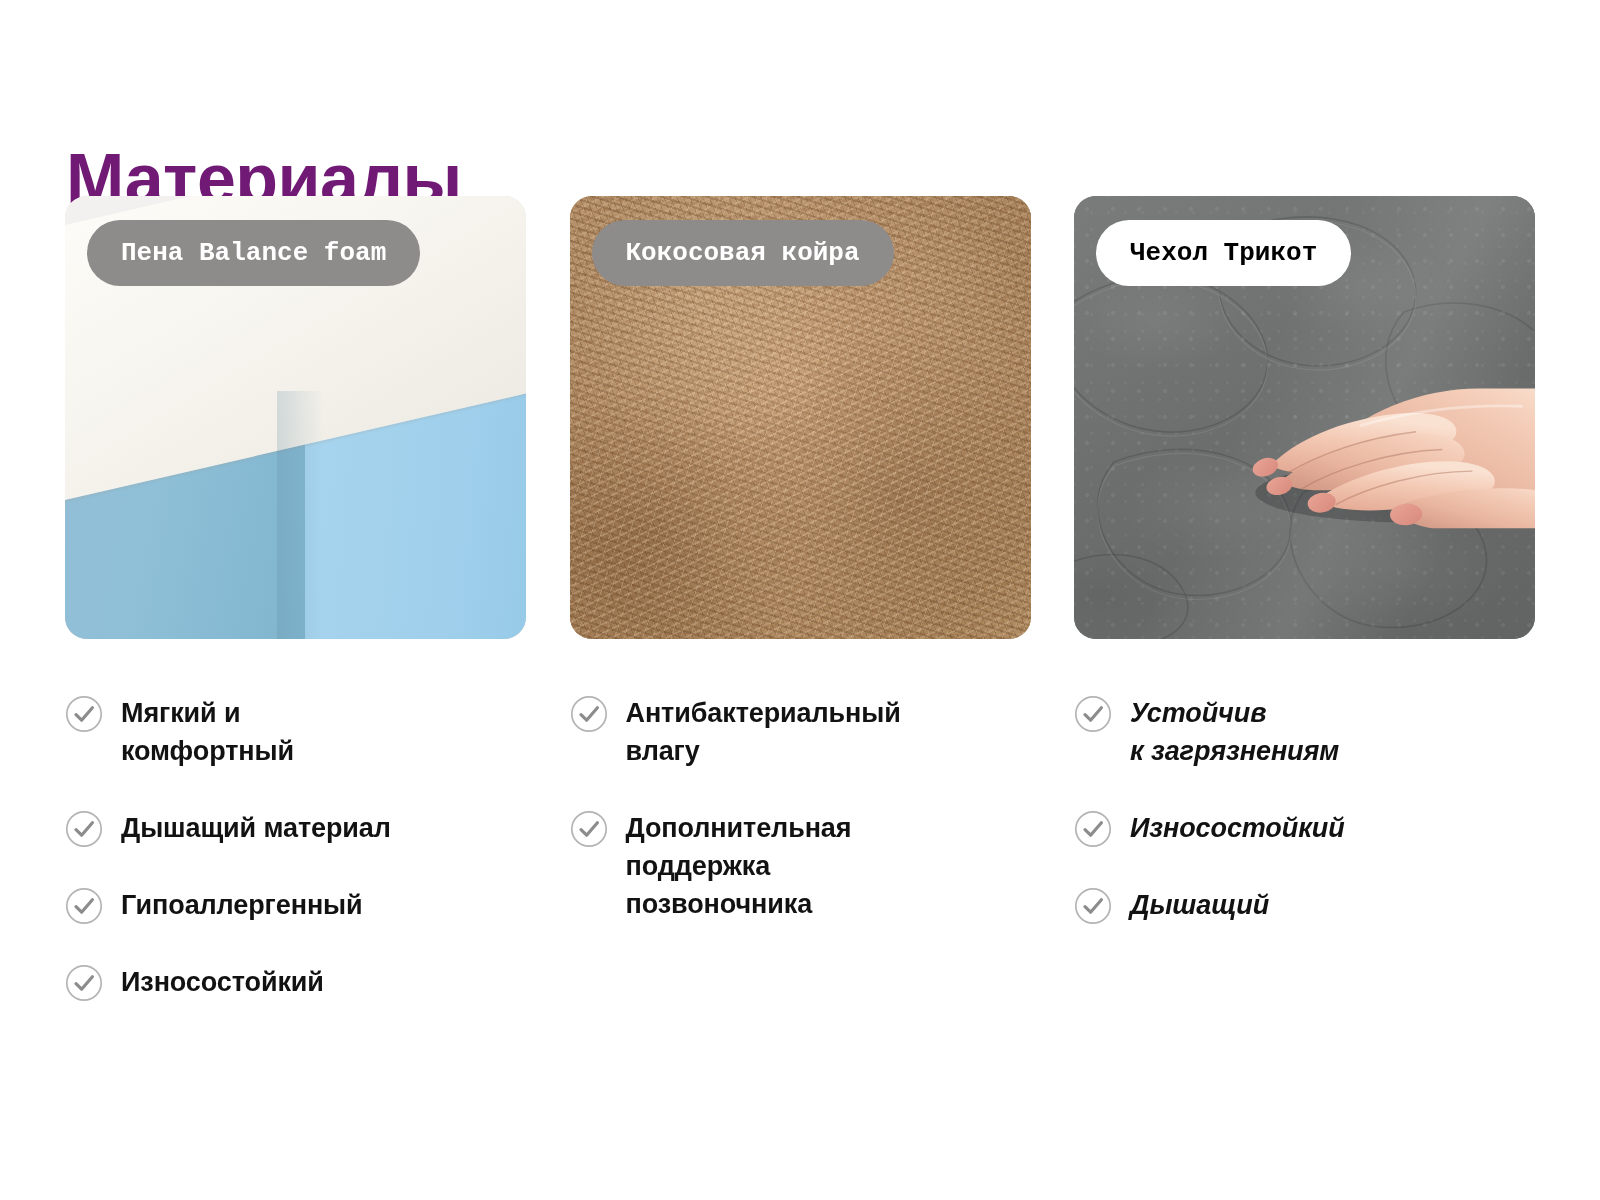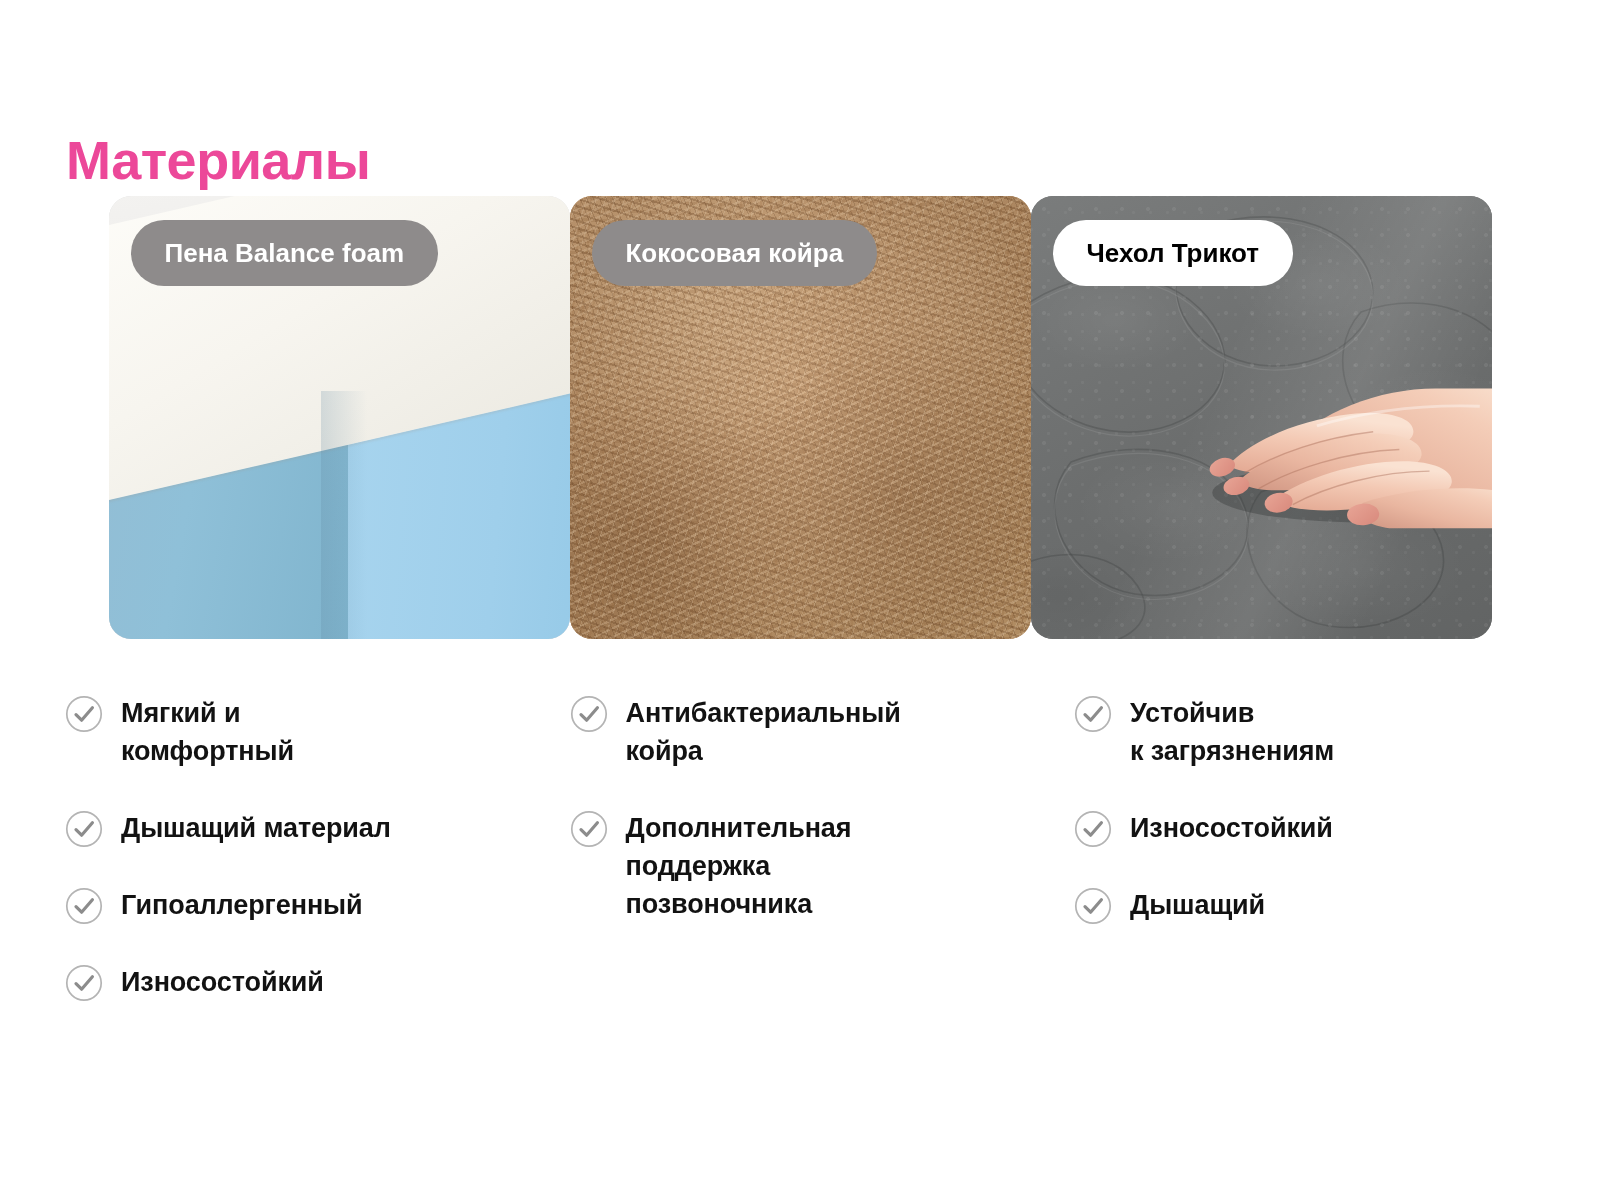--- a/index.html
+++ b/index.html
@@ -20,36 +20,37 @@
     width: 1600px;
     height: 1200px;
     background: #ffffff;
   }
 
   
   .page-title {
     position: absolute;
     left: 66px;
     top: 96px;
-    font-size: 54px;
+    font-size: 70px;
     font-weight: 700;
     letter-spacing: -0.5px;
-    color: #ec4899;
+    color: #701a75;
     line-height: 1.05;
   }
 
   
   .cards {
     position: absolute;
     left: 65px;
     top: 196px;
     width: 1470px;
     height: 443px;
     display: flex;
-    justify-content: center;
+    justify-content: space-between;
+    font-family: Liberation Mono, monospace;
   }
   .card {
     position: relative;
     width: 461px;
     height: 443px;
     border-radius: 22px;
     overflow: hidden;
     background: #dcdcdc;
   }
 
@@ -223,21 +224,21 @@
     left: 65px;
     top: 694px;
     width: 1470px;
     display: flex;
     justify-content: space-between;
   }
   .feature-col {
     width: 461px;
     margin-right: 27px;
   }
-  .feature-col:last-child { margin-right: 0; }
+  .feature-col:last-child { margin-right: 0; font-style: italic; }
 
   .feature-item {
     display: flex;
     align-items: flex-start;
     margin-bottom: 38px;
   }
   .feature-item:last-child { margin-bottom: 4px; }
 
   .check-icon {
     flex: 0 0 auto;
@@ -392,21 +393,21 @@
       </div>
     </div>
 
     <div class="feature-col">
       <div class="feature-item">
         <svg class="check-icon" viewBox="0 0 38 38">
           <circle cx="19" cy="19" r="17.2" fill="none" stroke="#b4b4b4" stroke-width="1.7"></circle>
           <path d="M11 19.6 L16.6 25.2 L27.4 12.8" fill="none" stroke="#8c8c8c" stroke-width="3.2" stroke-linecap="round" stroke-linejoin="round"></path>
         </svg>
         <div class="feature-text">Антибактериальный
-койра</div>
+влагу</div>
       </div>
       <div class="feature-item">
         <svg class="check-icon" viewBox="0 0 38 38">
           <circle cx="19" cy="19" r="17.2" fill="none" stroke="#b4b4b4" stroke-width="1.7"></circle>
           <path d="M11 19.6 L16.6 25.2 L27.4 12.8" fill="none" stroke="#8c8c8c" stroke-width="3.2" stroke-linecap="round" stroke-linejoin="round"></path>
         </svg>
         <div class="feature-text">Дополнительная
 поддержка
 позвоночника</div>
       </div>

